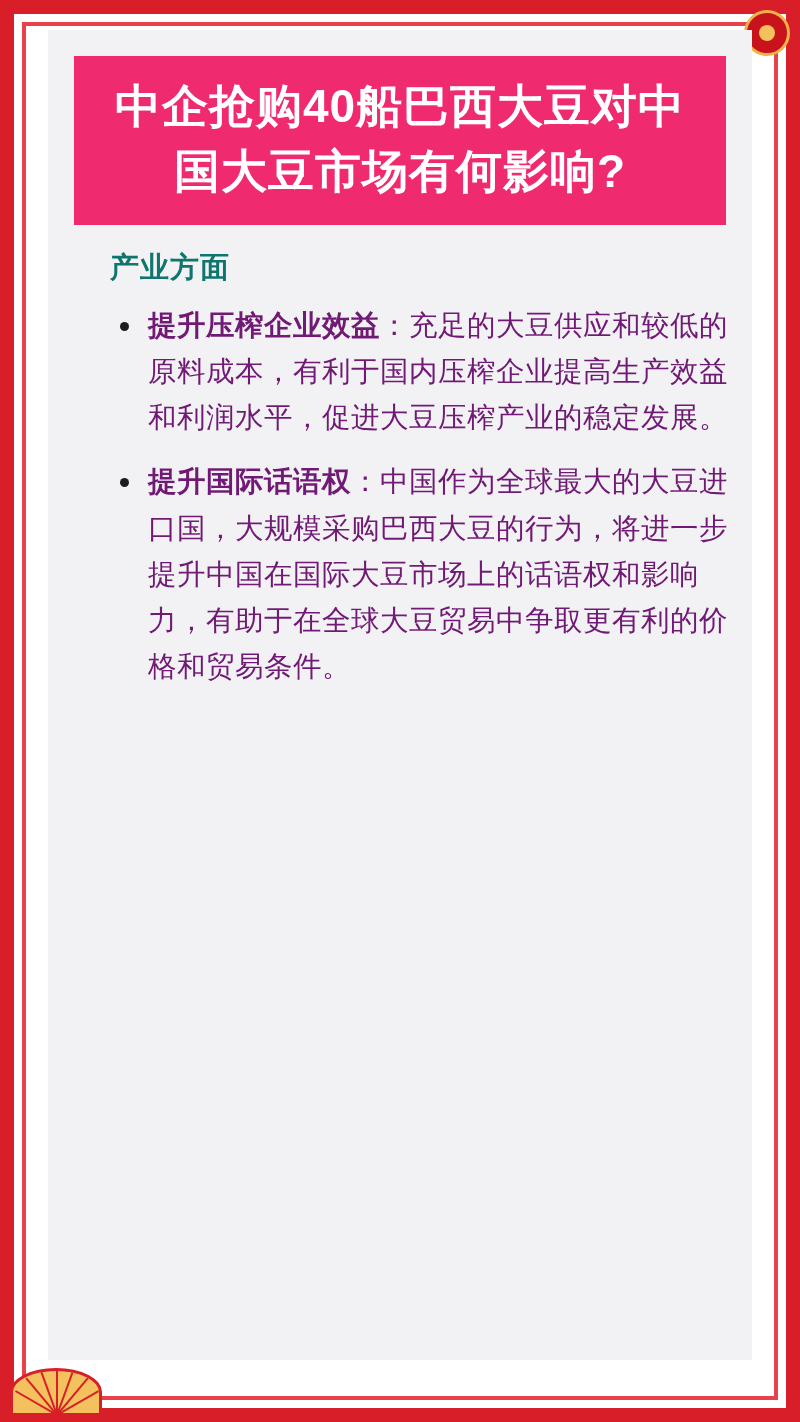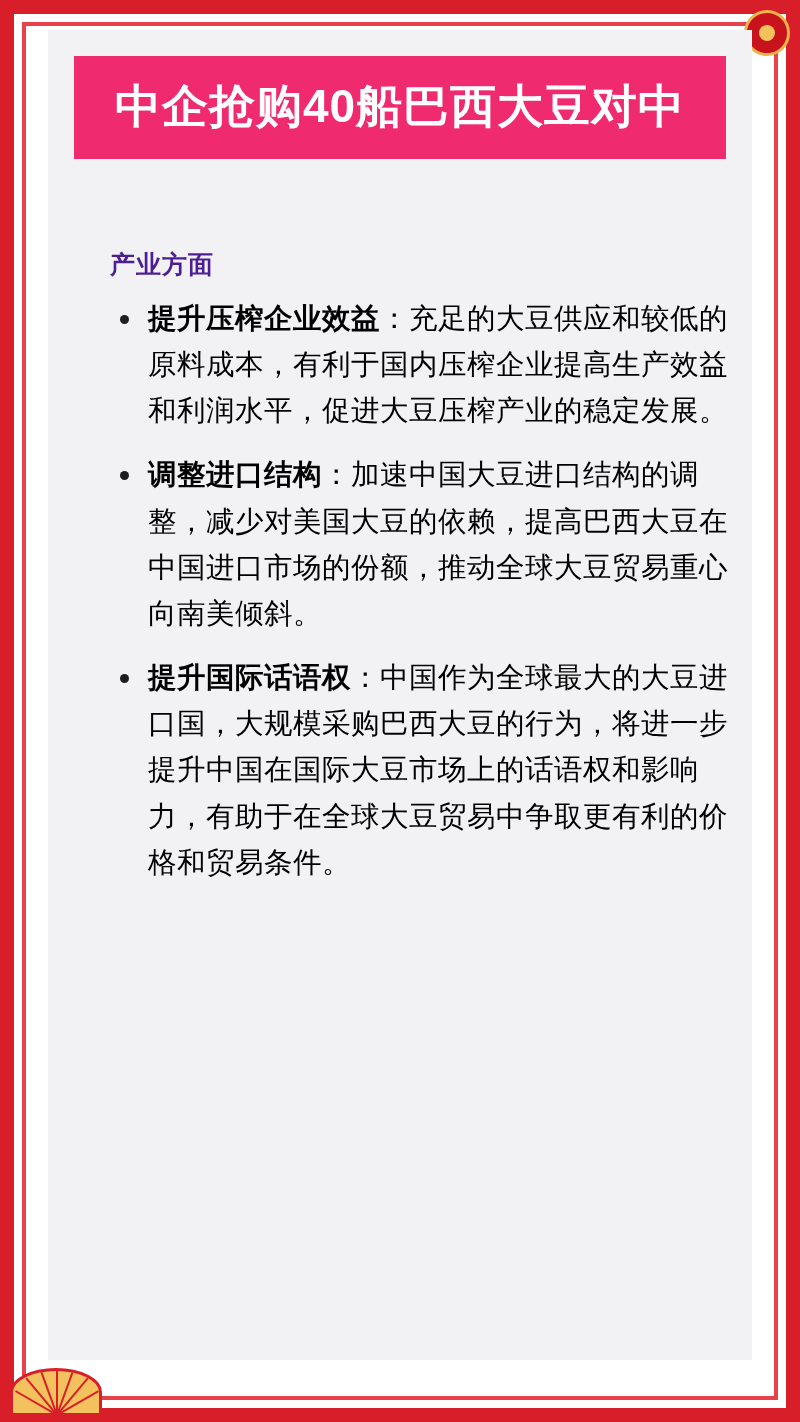--- a/index.html
+++ b/index.html
@@ -127,41 +127,41 @@
     letter-spacing: 1px;
     white-space: nowrap;
   }
   .body-area {
     position: absolute;
     left: 62px;
     top: 218px;
     width: 640px;
   }
   .section-heading {
-    font-size: 25px;
+    font-size: 29px;
     font-weight: bold;
-    color: #4c1d95;
+    color: #0f766e;
     margin: 22px 0 14px 0;
     letter-spacing: 1px;
   }
   .section-heading.first {
     margin-top: 0;
   }
   ul.bullets {
     list-style: none;
     margin: 0;
     padding: 0;
   }
   ul.bullets li {
     position: relative;
     padding-left: 38px;
     margin-bottom: 18px;
     font-size: 28.5px;
     line-height: 1.62;
-    color: #000000;
+    color: #701a75;
     letter-spacing: 0.5px;
   }
   ul.bullets li:before {
     content: "";
     position: absolute;
     left: 10px;
     top: 20px;
     width: 9px;
     height: 9px;
     border-radius: 50%;
@@ -192,35 +192,33 @@
       <span style="transform:rotate(20deg)"></span>
       <span style="transform:rotate(40deg)"></span>
       <span style="transform:rotate(60deg)"></span>
     </div>
   </div>
 
   <div class="card">
 
     <div class="title-band">
       <div class="title-line">中企抢购40船巴西大豆对中</div>
+      <div class="title-line">国大豆市场有何影响?</div>
     </div>
 
     <div class="body-area">
 
       <div class="section-heading first">产业方面</div>
       <ul class="bullets">
         <li>
           <span class="lead">提升压榨企业效益</span><span>：充足的大豆供应和较低的原料成本，有利于国内压榨企业提高生产效益和利润水平，促进大豆压榨产业的稳定发展。</span>
         </li>
       </ul>
 
       <ul class="bullets">
         <li>
-          <span class="lead">调整进口结构</span><span>：加速中国大豆进口结构的调整，减少对美国大豆的依赖，提高巴西大豆在中国进口市场的份额，推动全球大豆贸易重心向南美倾斜。</span>
-        </li>
-        <li>
           <span class="lead">提升国际话语权</span><span>：中国作为全球最大的大豆进口国，大规模采购巴西大豆的行为，将进一步提升中国在国际大豆市场上的话语权和影响力，有助于在全球大豆贸易中争取更有利的价格和贸易条件。</span>
         </li>
       </ul>
 
     </div>
   </div>
 </div>
 
 </body></html>

